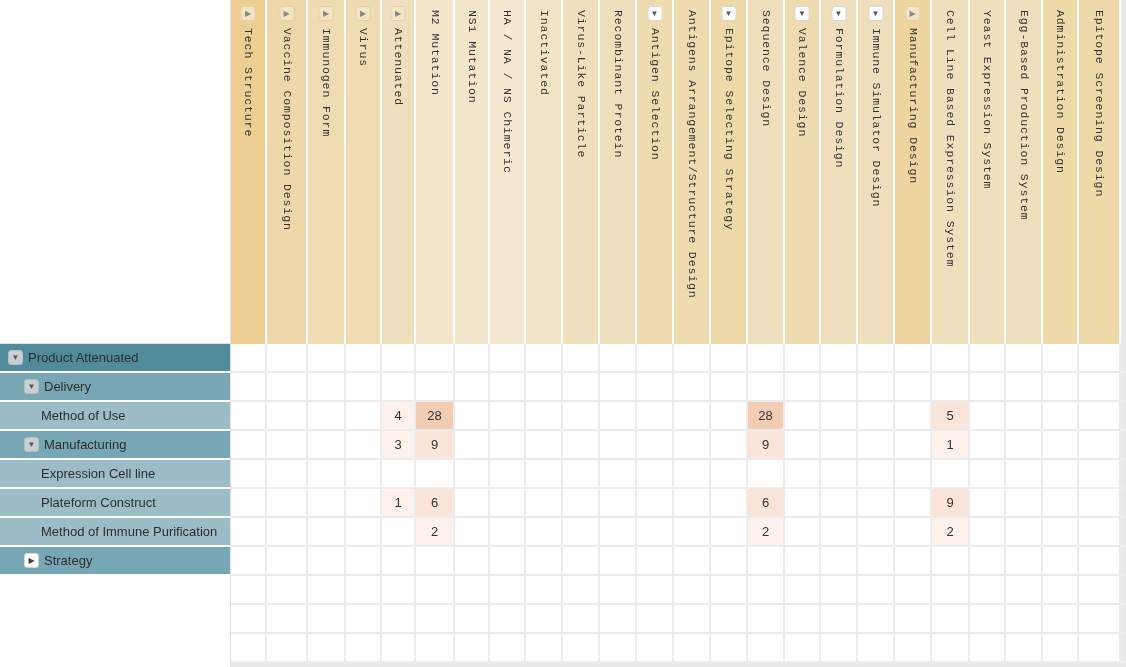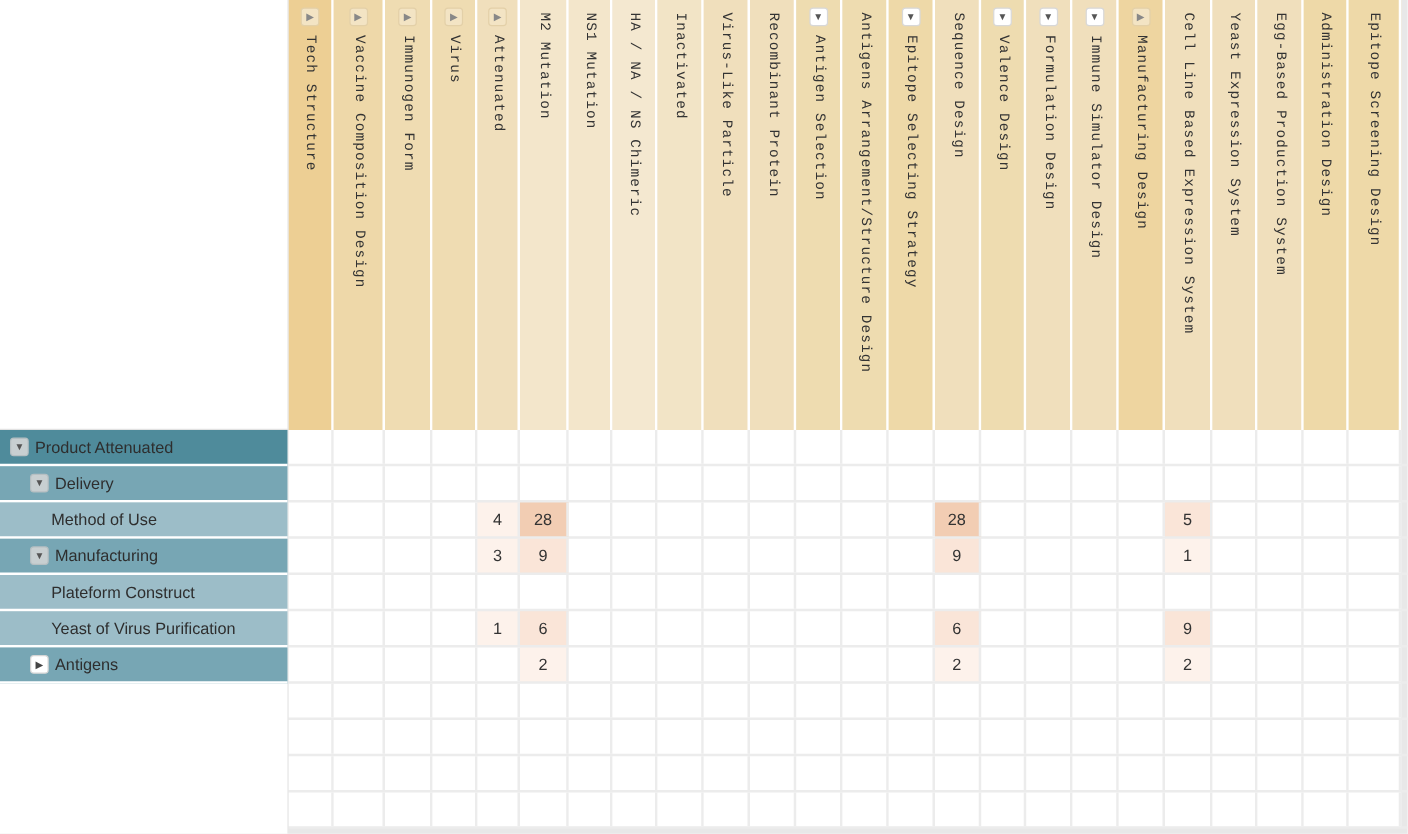--- a/index.html
+++ b/index.html
@@ -237,31 +237,36 @@
         <span>Method of Use</span>
       </div>
       <div class="row-label lvl1">
         <span class="indent1"></span>
         <span class="rchip open">▼</span>
         <span>Manufacturing</span>
       </div>
       <div class="row-label lvl2">
         <span class="indent2"></span>
         <span class="rchip none"></span>
-        <span>Plateform Construct</span>
+        <span>Expression Cell line</span>
       </div>
       <div class="row-label lvl2">
         <span class="indent2"></span>
         <span class="rchip none"></span>
-        <span>Yeast of Virus Purification</span>
+        <span>Plateform Construct</span>
+      </div>
+      <div class="row-label lvl2">
+        <span class="indent2"></span>
+        <span class="rchip none"></span>
+        <span>Method of Immune Purification</span>
       </div>
       <div class="row-label lvl1b">
         <span class="indent1"></span>
         <span class="rchip closed">▶</span>
-        <span>Antigens</span>
+        <span>Strategy</span>
       </div>
     </div>
 
   <div class="grid-body">
       <div class="grid-row">
         <div class="cell" style="flex-basis: 36px; background: rgb(255, 255, 255);"></div>
         <div class="cell" style="flex-basis: 41px; background: rgb(255, 255, 255);"></div>
         <div class="cell" style="flex-basis: 38px; background: rgb(255, 255, 255);"></div>
         <div class="cell" style="flex-basis: 36px; background: rgb(255, 255, 255);"></div>
         <div class="cell" style="flex-basis: 34px; background: rgb(255, 255, 255);"></div>

